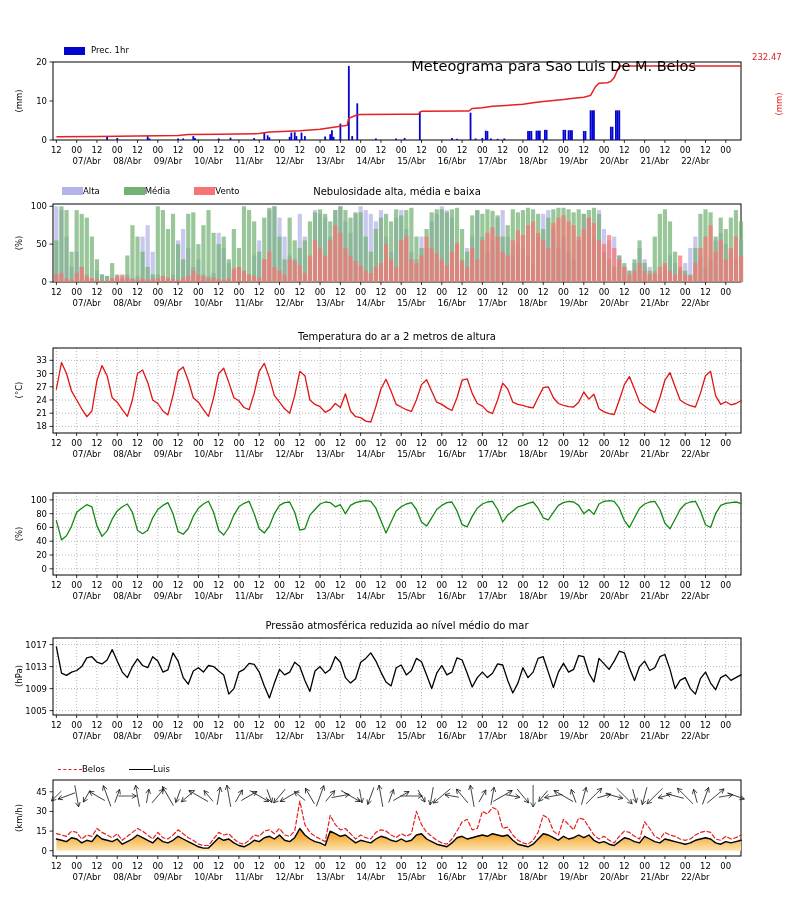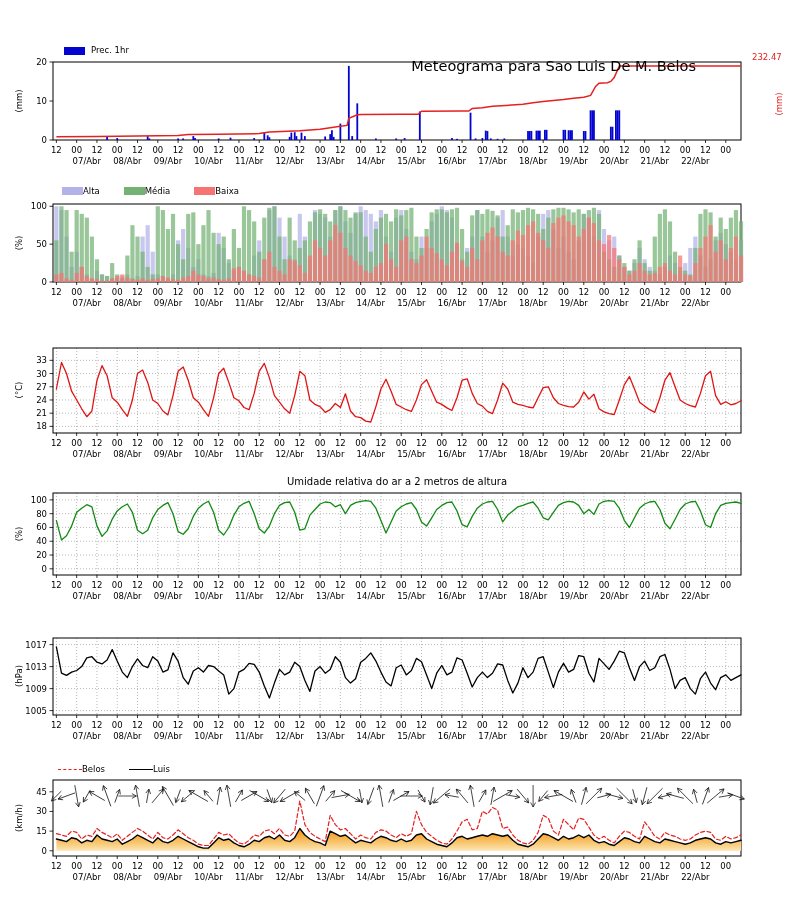--- a/index.html
+++ b/index.html
@@ -1547,21 +1547,23 @@
         <g transform="translate(735.9,796) rotate(110)">
           <line x1="0" y1="9" x2="0" y2="-9"></line>
           <line x1="0" y1="-9" x2="-2.4" y2="-4.5"></line>
           <line x1="0" y1="-9" x2="2.4" y2="-4.5"></line>
         </g>
       </g>
     </svg>
 
   <div class="abs main-title">Meteograma para Sao Luis De M. Belos</div>
 
-  <div class="abs panel-title" style="top:476px">Umidade relativa do ar a 2 metros de altura</div>
+  <div class="abs panel-title" style="top:186px">Nebulosidade alta, média e baixa</div>
+  <div class="abs panel-title" style="top:331px">Temperatura do ar a 2 metros de altura</div>
+  <div class="abs panel-title" style="top:620px">Pressão atmosférica reduzida ao nível médio do mar</div>
 
   <div class="abs ylab" style="left:-25px;top:95px">(mm)</div>
   <div class="abs ylab" style="left:-25px;top:237px">(%)</div>
   <div class="abs ylab" style="left:-25px;top:384px">(°C)</div>
   <div class="abs ylab" style="left:-25px;top:528px">(%)</div>
   <div class="abs ylab" style="left:-25px;top:670px">(hPa)</div>
   <div class="abs ylab" style="left:-25px;top:812px">(km/h)</div>
 
   <div class="abs red" style="left: 752px; top: 52px; font-size: 8.5px; color: rgb(230, 32, 32);">232.47</div>
   <div class="abs ylab red" style="left: 735px; top: 98px; color: rgb(230, 32, 32);">(mm)</div>
@@ -1575,21 +1577,21 @@
     <span class="item">
         <span class="sw" id="sw-alta" style="background: rgb(179, 179, 234);"></span>
         <span>Alta</span>
       </span>
     <span class="item">
         <span class="sw" id="sw-media" style="background: rgb(116, 178, 116);"></span>
         <span>Média</span>
       </span>
     <span class="item">
         <span class="sw" id="sw-baixa" style="background: rgb(248, 116, 116);"></span>
-        <span>Baixa</span>
+        <span>Vento</span>
       </span>
   </div>
 
   <div class="abs legend" style="left:58px;top:764px">
     <span class="item">
         <span class="lnsw" id="sw-rajada" style="border-top-style: dashed; border-top-color: rgb(230, 32, 32);"></span>
         <span>Belos</span>
       </span>
     <span class="item">
         <span class="lnsw" id="sw-vento" style="border-top-color: rgb(0, 0, 0);"></span>

